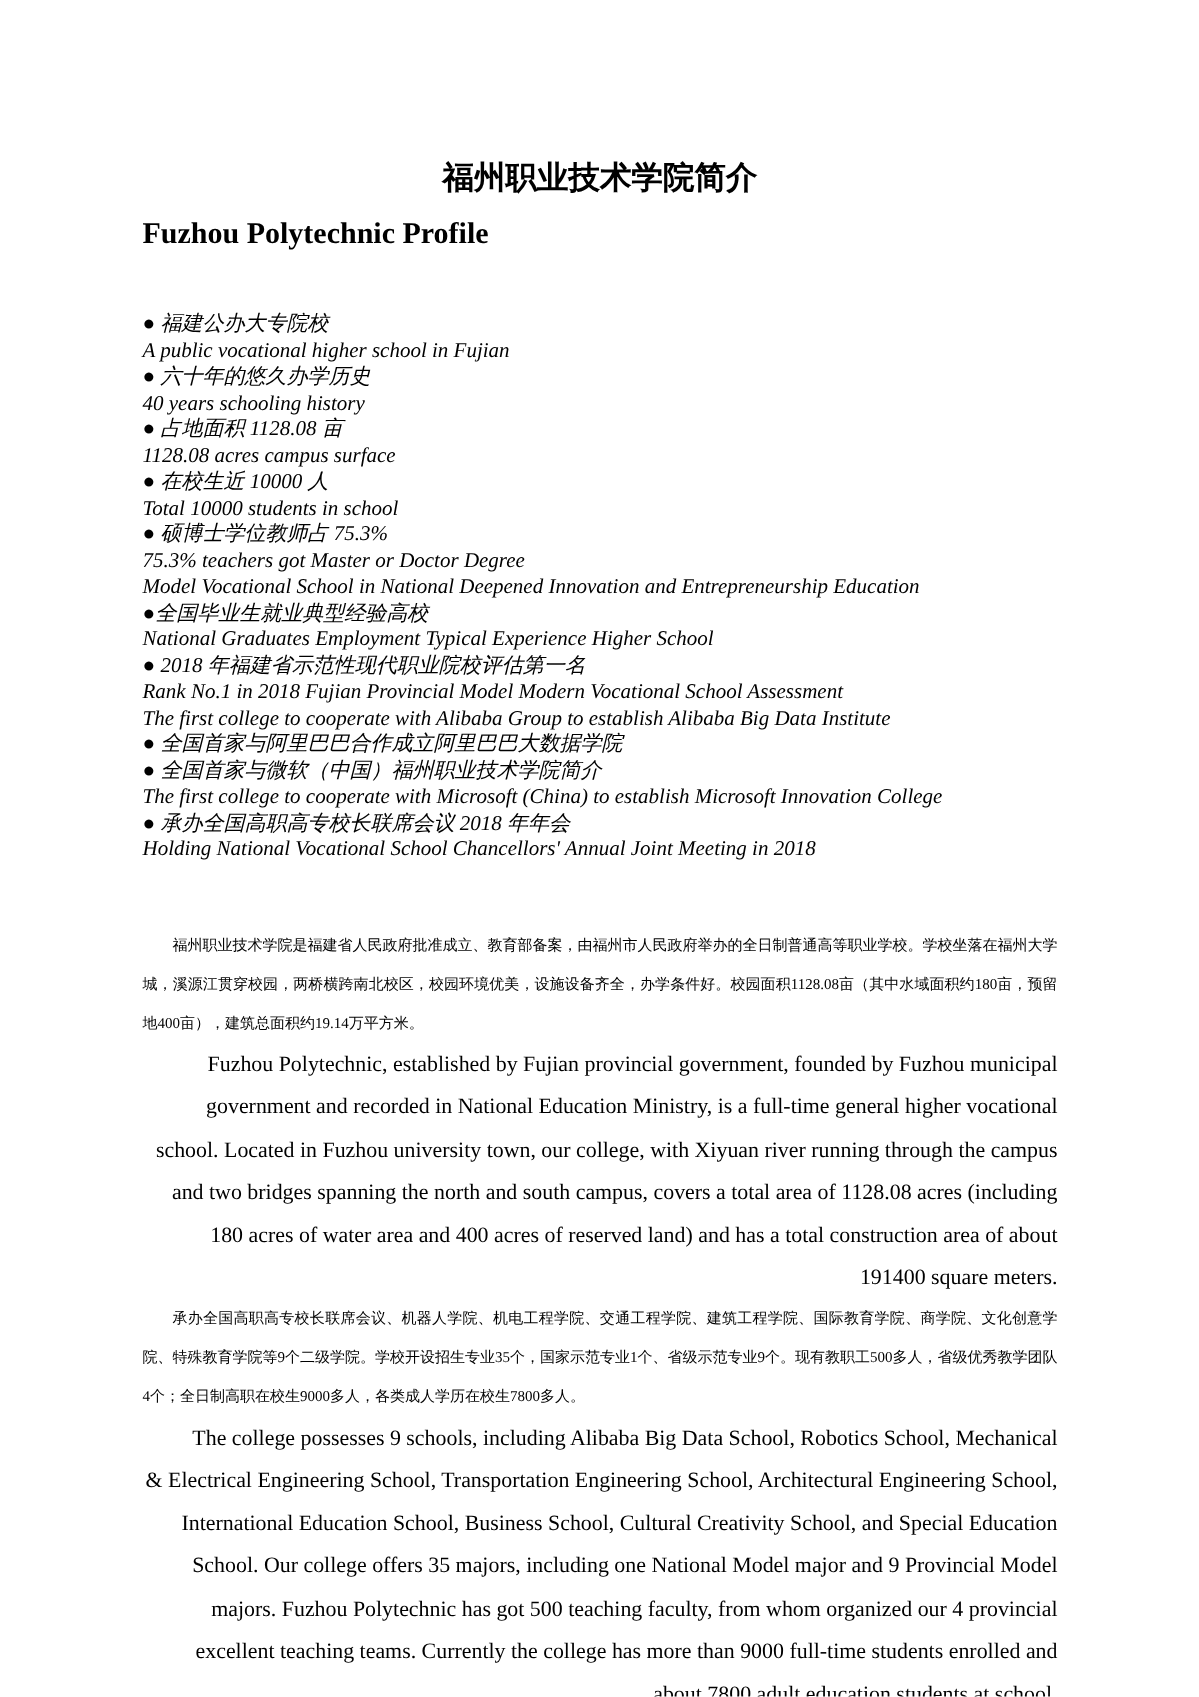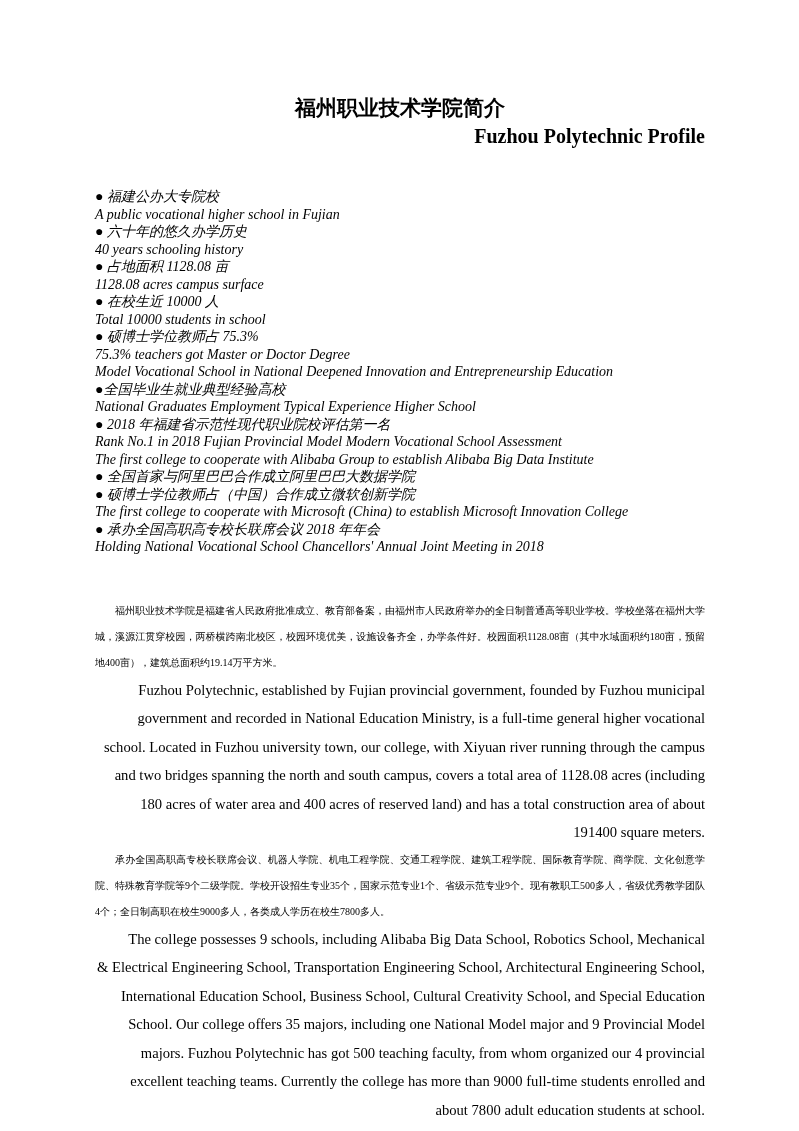--- a/index.html
+++ b/index.html
@@ -15,32 +15,32 @@
     overflow: hidden;
   }
   .page {
     box-sizing: border-box;
     width: 799px;
     height: 1131px;
     padding: 94px 94px 0 95px;
     background: #ffffff;
   }
   .doc-title-zh {
-    margin: 0;
+    margin: 10px;
     font-size: 21px;
     line-height: 28px;
     font-weight: bold;
     text-align: center;
   }
   .doc-title-en {
     margin: 0 0 38px 0;
     font-size: 20px;
     line-height: 28px;
     font-weight: bold;
-    text-align: right;
+    text-align: left;
   }
   .highlights {
     margin: 0 0 42px 0;
   }
   .highlights .line {
     font-size: 14px;
     line-height: 17.5px;
     white-space: nowrap;
     font-style: italic;
   }
@@ -98,21 +98,21 @@
     </div>
     <div class="pair">
       <div class="line">● 2018 年福建省示范性现代职业院校评估第一名</div>
       <div class="line">Rank No.1 in 2018 Fujian Provincial Model Modern Vocational School Assessment</div>
     </div>
     <div class="pair">
       <div class="line">The first college to cooperate with Alibaba Group to establish Alibaba Big Data Institute</div>
       <div class="line">● 全国首家与阿里巴巴合作成立阿里巴巴大数据学院</div>
     </div>
     <div class="pair">
-      <div class="line">● 硕博士学位教师占（中国）合作成立微软创新学院</div>
+      <div class="line">● 全国首家与微软（中国）福州职业技术学院简介</div>
       <div class="line">The first college to cooperate with Microsoft (China) to establish Microsoft Innovation College</div>
     </div>
     <div class="pair">
       <div class="line">● 承办全国高职高专校长联席会议 2018 年年会</div>
       <div class="line">Holding National Vocational School Chancellors' Annual Joint Meeting in 2018</div>
     </div>
   </div>
 
   <div class="paragraphs">
     <p class="para-zh">福州职业技术学院是福建省人民政府批准成立、教育部备案，由福州市人民政府举办的全日制普通高等职业学校。学校坐落在福州大学城，溪源江贯穿校园，两桥横跨南北校区，校园环境优美，设施设备齐全，办学条件好。校园面积1128.08亩（其中水域面积约180亩，预留地400亩），建筑总面积约19.14万平方米。</p>

